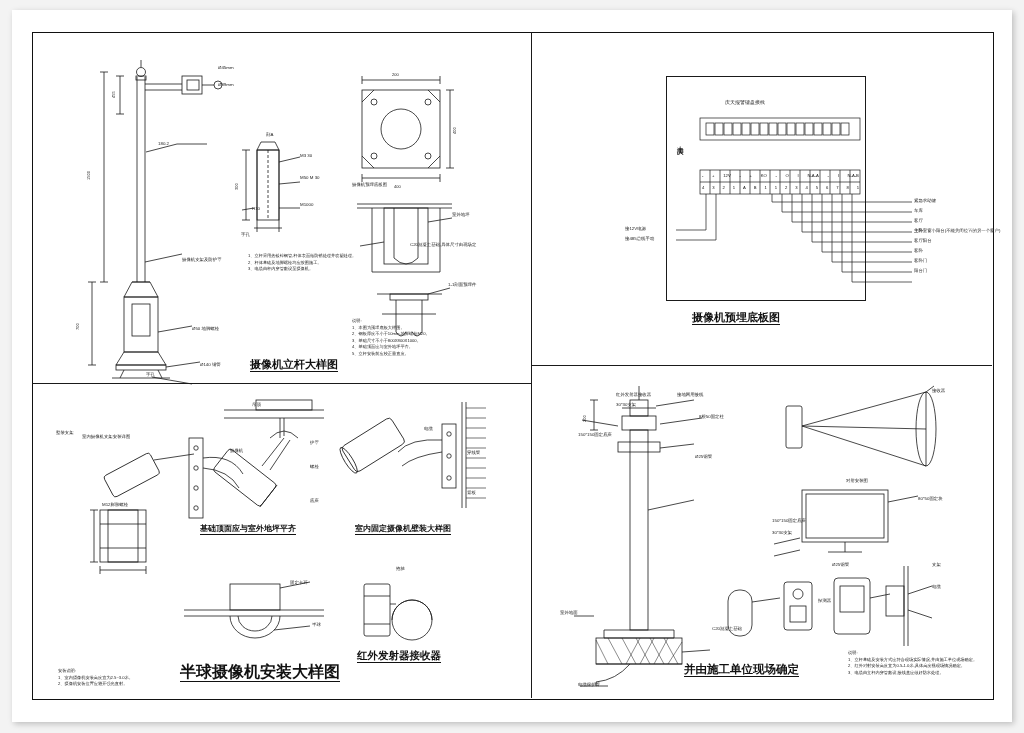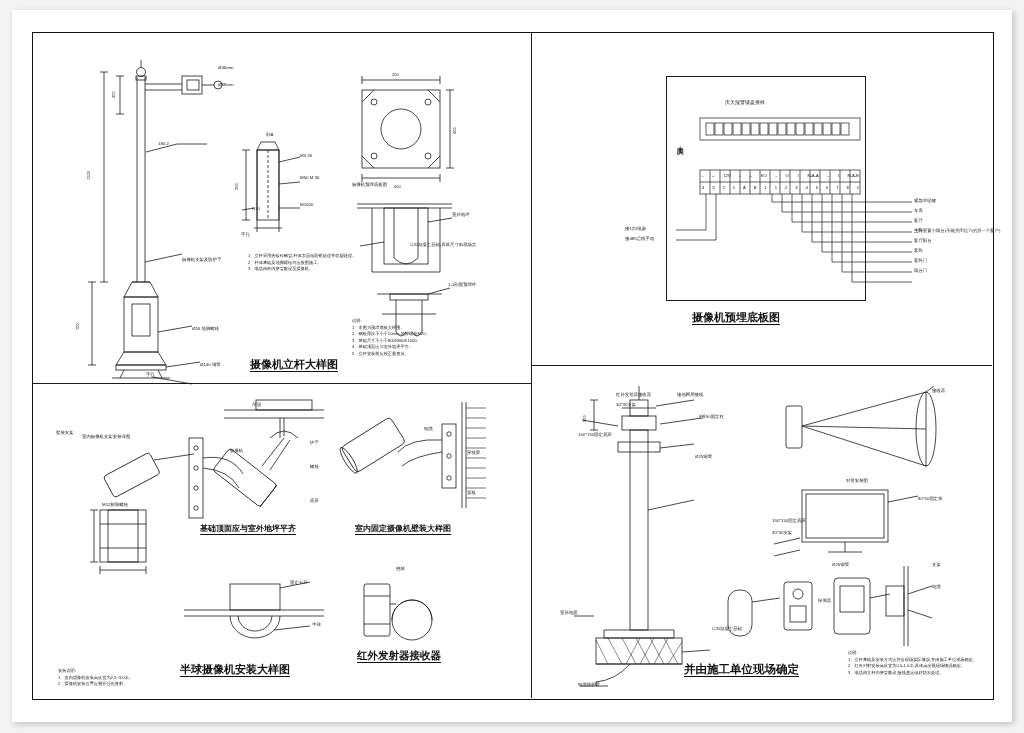--- a/index.html
+++ b/index.html
@@ -403,21 +403,21 @@
       <span>1、室内摄像机安装高度宜为2.5~3.0米。</span><br>
       <span>2、摄像机安装位置应避开强光直射。</span>
     </div>
 
     <div class="ttl" style="left:188px;top:513px;font-size:8px;">
       <span class="u">基础顶面应与室外地坪平齐</span>
     </div>
     <div class="ttl" style="left:343px;top:513px;font-size:8px;">
       <span class="u">室内固定摄像机壁装大样图</span>
     </div>
-    <div class="ttl" style="left:168px;top:652px;font-size:11px;">
+    <div class="ttl" style="left:168px;top:652px;font-size:16px;">
       <span class="u">半球摄像机安装大样图</span>
     </div>
     <div class="ttl" style="left:345px;top:639px;font-size:10.5px;">
       <span class="u">红外发射器接收器</span>
     </div>
 
     <svg width="460" height="330" style="left:522px;top:360px;">
       <g stroke="#1a1a1a" fill="none" stroke-width="0.8">
 
         <rect x="96" y="60" width="18" height="200"></rect>

